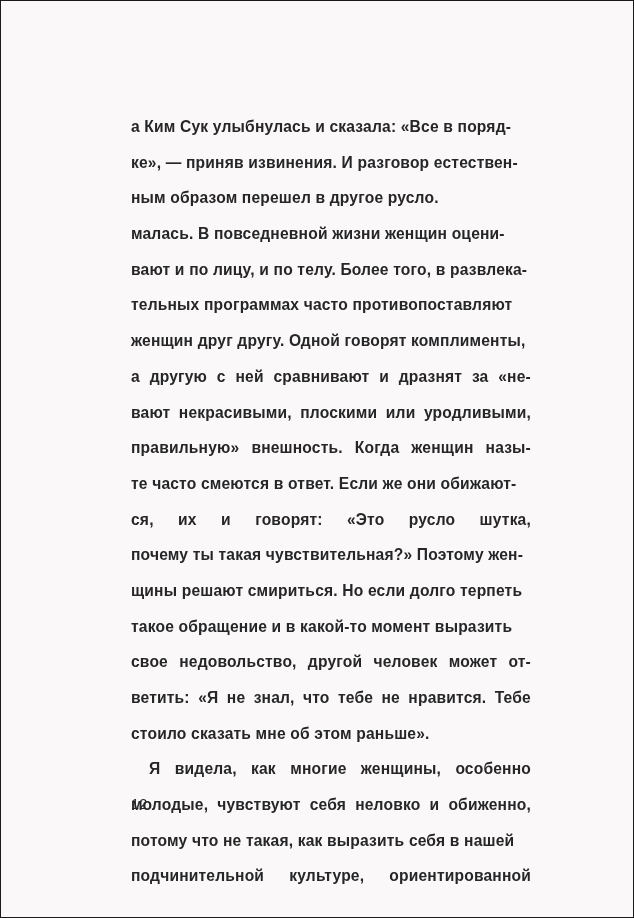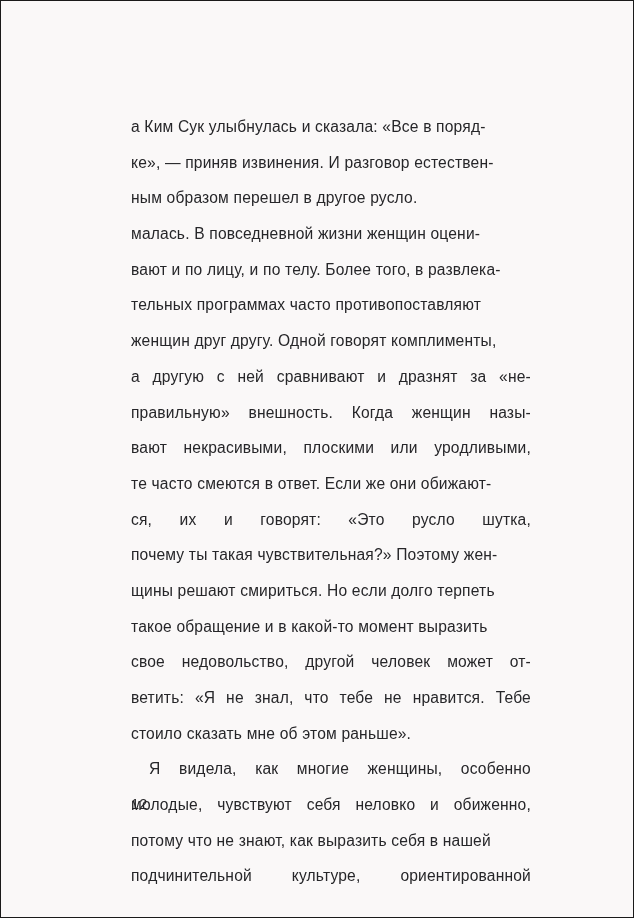--- a/index.html
+++ b/index.html
@@ -45,21 +45,21 @@
   }
 
   .line {
     display: block;
     height: 35.7px;
     line-height: 35.7px;
     font-size: 15.6px;
     color: #262629;
     letter-spacing: 0.18px;
     white-space: pre;
-    font-weight: 400;
+    font-weight: 700;
   }
 
   
   .line.j {
     display: flex;
     justify-content: space-between;
     white-space: normal;
   }
   .line.j > span { white-space: pre; }
 
@@ -99,32 +99,32 @@
             <span>другую</span>
             <span>с</span>
             <span>ней</span>
             <span>сравнивают</span>
             <span>и</span>
             <span>дразнят</span>
             <span>за</span>
             <span>«не-</span>
           </span>
           <span class="line j">
+            <span>вают</span>
+            <span>некрасивыми,</span>
+            <span>плоскими</span>
+            <span>или</span>
+            <span>уродливыми,</span>
+          </span>
+          <span class="line j">
             <span>правильную»</span>
             <span>внешность.</span>
             <span>Когда</span>
             <span>женщин</span>
             <span>назы-</span>
-          </span>
-          <span class="line j">
-            <span>вают</span>
-            <span>некрасивыми,</span>
-            <span>плоскими</span>
-            <span>или</span>
-            <span>уродливыми,</span>
           </span>
           <span class="line">те часто смеются в ответ. Если же они обижают-</span>
           <span class="line j">
             <span>ся,</span>
             <span>их</span>
             <span>и</span>
             <span>говорят:</span>
             <span>«Это</span>
             <span>русло</span>
             <span>шутка,</span>
@@ -163,21 +163,21 @@
             <span>особенно</span>
           </span>
           <span class="line j">
             <span>молодые,</span>
             <span>чувствуют</span>
             <span>себя</span>
             <span>неловко</span>
             <span>и</span>
             <span>обиженно,</span>
           </span>
-          <span class="line">потому что не знают, как выразить себя в нашей</span>
+          <span class="line">потому что не такая, как выразить себя в нашей</span>
           <span class="line j">
             <span>подчинительной</span>
             <span>культуре,</span>
             <span>ориентированной</span>
           </span>
         </p>
       </div>
 
     <div id="page-number">12</div>
 

